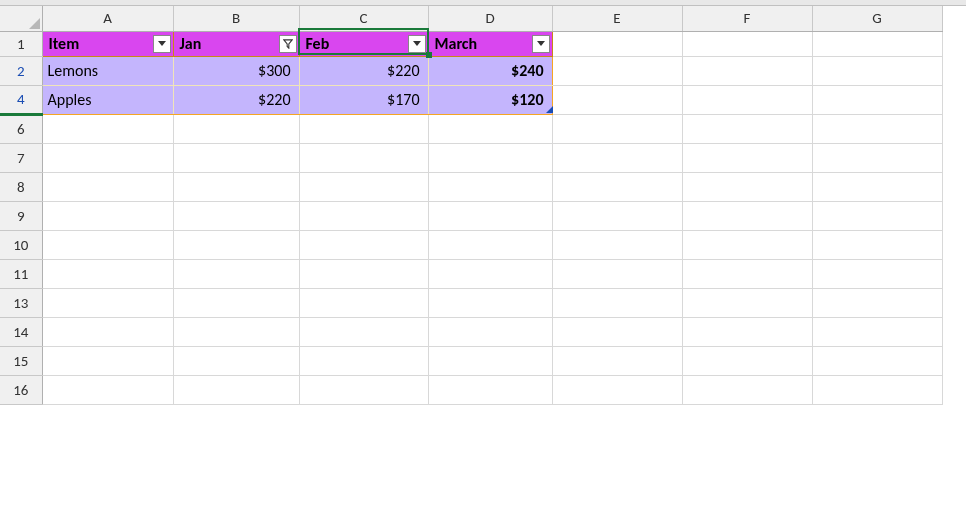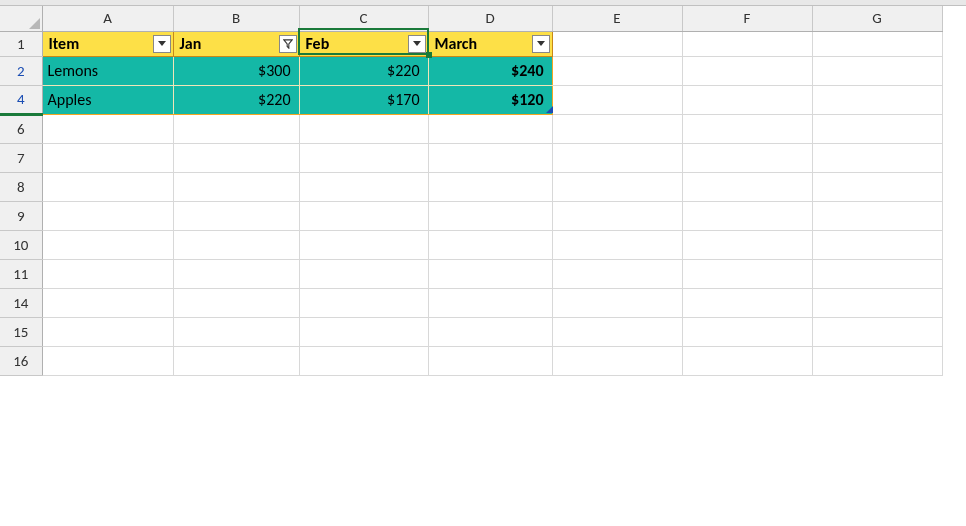--- a/index.html
+++ b/index.html
@@ -75,29 +75,29 @@
     tr { height: 29px; }
     tr.hdr-row { height: 25px; }
     td.cell {
       border-right: 1px solid #d8d8d8;
       border-bottom: 1px solid #d8d8d8;
       font-size: 16px;
       padding: 0 5px;
       position: relative;
     }
     td.table-header {
-      background: #fde047;
+      background: #d946ef;
       border: 1px solid #c88818;
       font-weight: bold;
       color: #000;
       padding-left: 6px;
       position: relative;
     }
     td.table-data {
-      background: #14b8a6;
+      background: #c4b5fd;
       border-bottom: 1px solid #f0e5b8;
       border-right: 1px solid #f0e5b8;
     }
     td.table-data.last-row {
       border-bottom: 1px solid #f5a623;
     }
     td.table-data.right-align {
       text-align: right;
       padding-right: 8px;
       margin-top: 27px;
@@ -287,20 +287,30 @@
           <td class="row-header">11</td>
           <td class="cell"></td>
           <td class="cell"></td>
           <td class="cell"></td>
           <td class="cell"></td>
           <td class="cell"></td>
           <td class="cell"></td>
           <td class="cell"></td>
         </tr>
     <tr>
+          <td class="row-header">13</td>
+          <td class="cell"></td>
+          <td class="cell"></td>
+          <td class="cell"></td>
+          <td class="cell"></td>
+          <td class="cell"></td>
+          <td class="cell"></td>
+          <td class="cell"></td>
+        </tr>
+    <tr>
           <td class="row-header">14</td>
           <td class="cell"></td>
           <td class="cell"></td>
           <td class="cell"></td>
           <td class="cell"></td>
           <td class="cell"></td>
           <td class="cell"></td>
           <td class="cell"></td>
         </tr>
     <tr>

